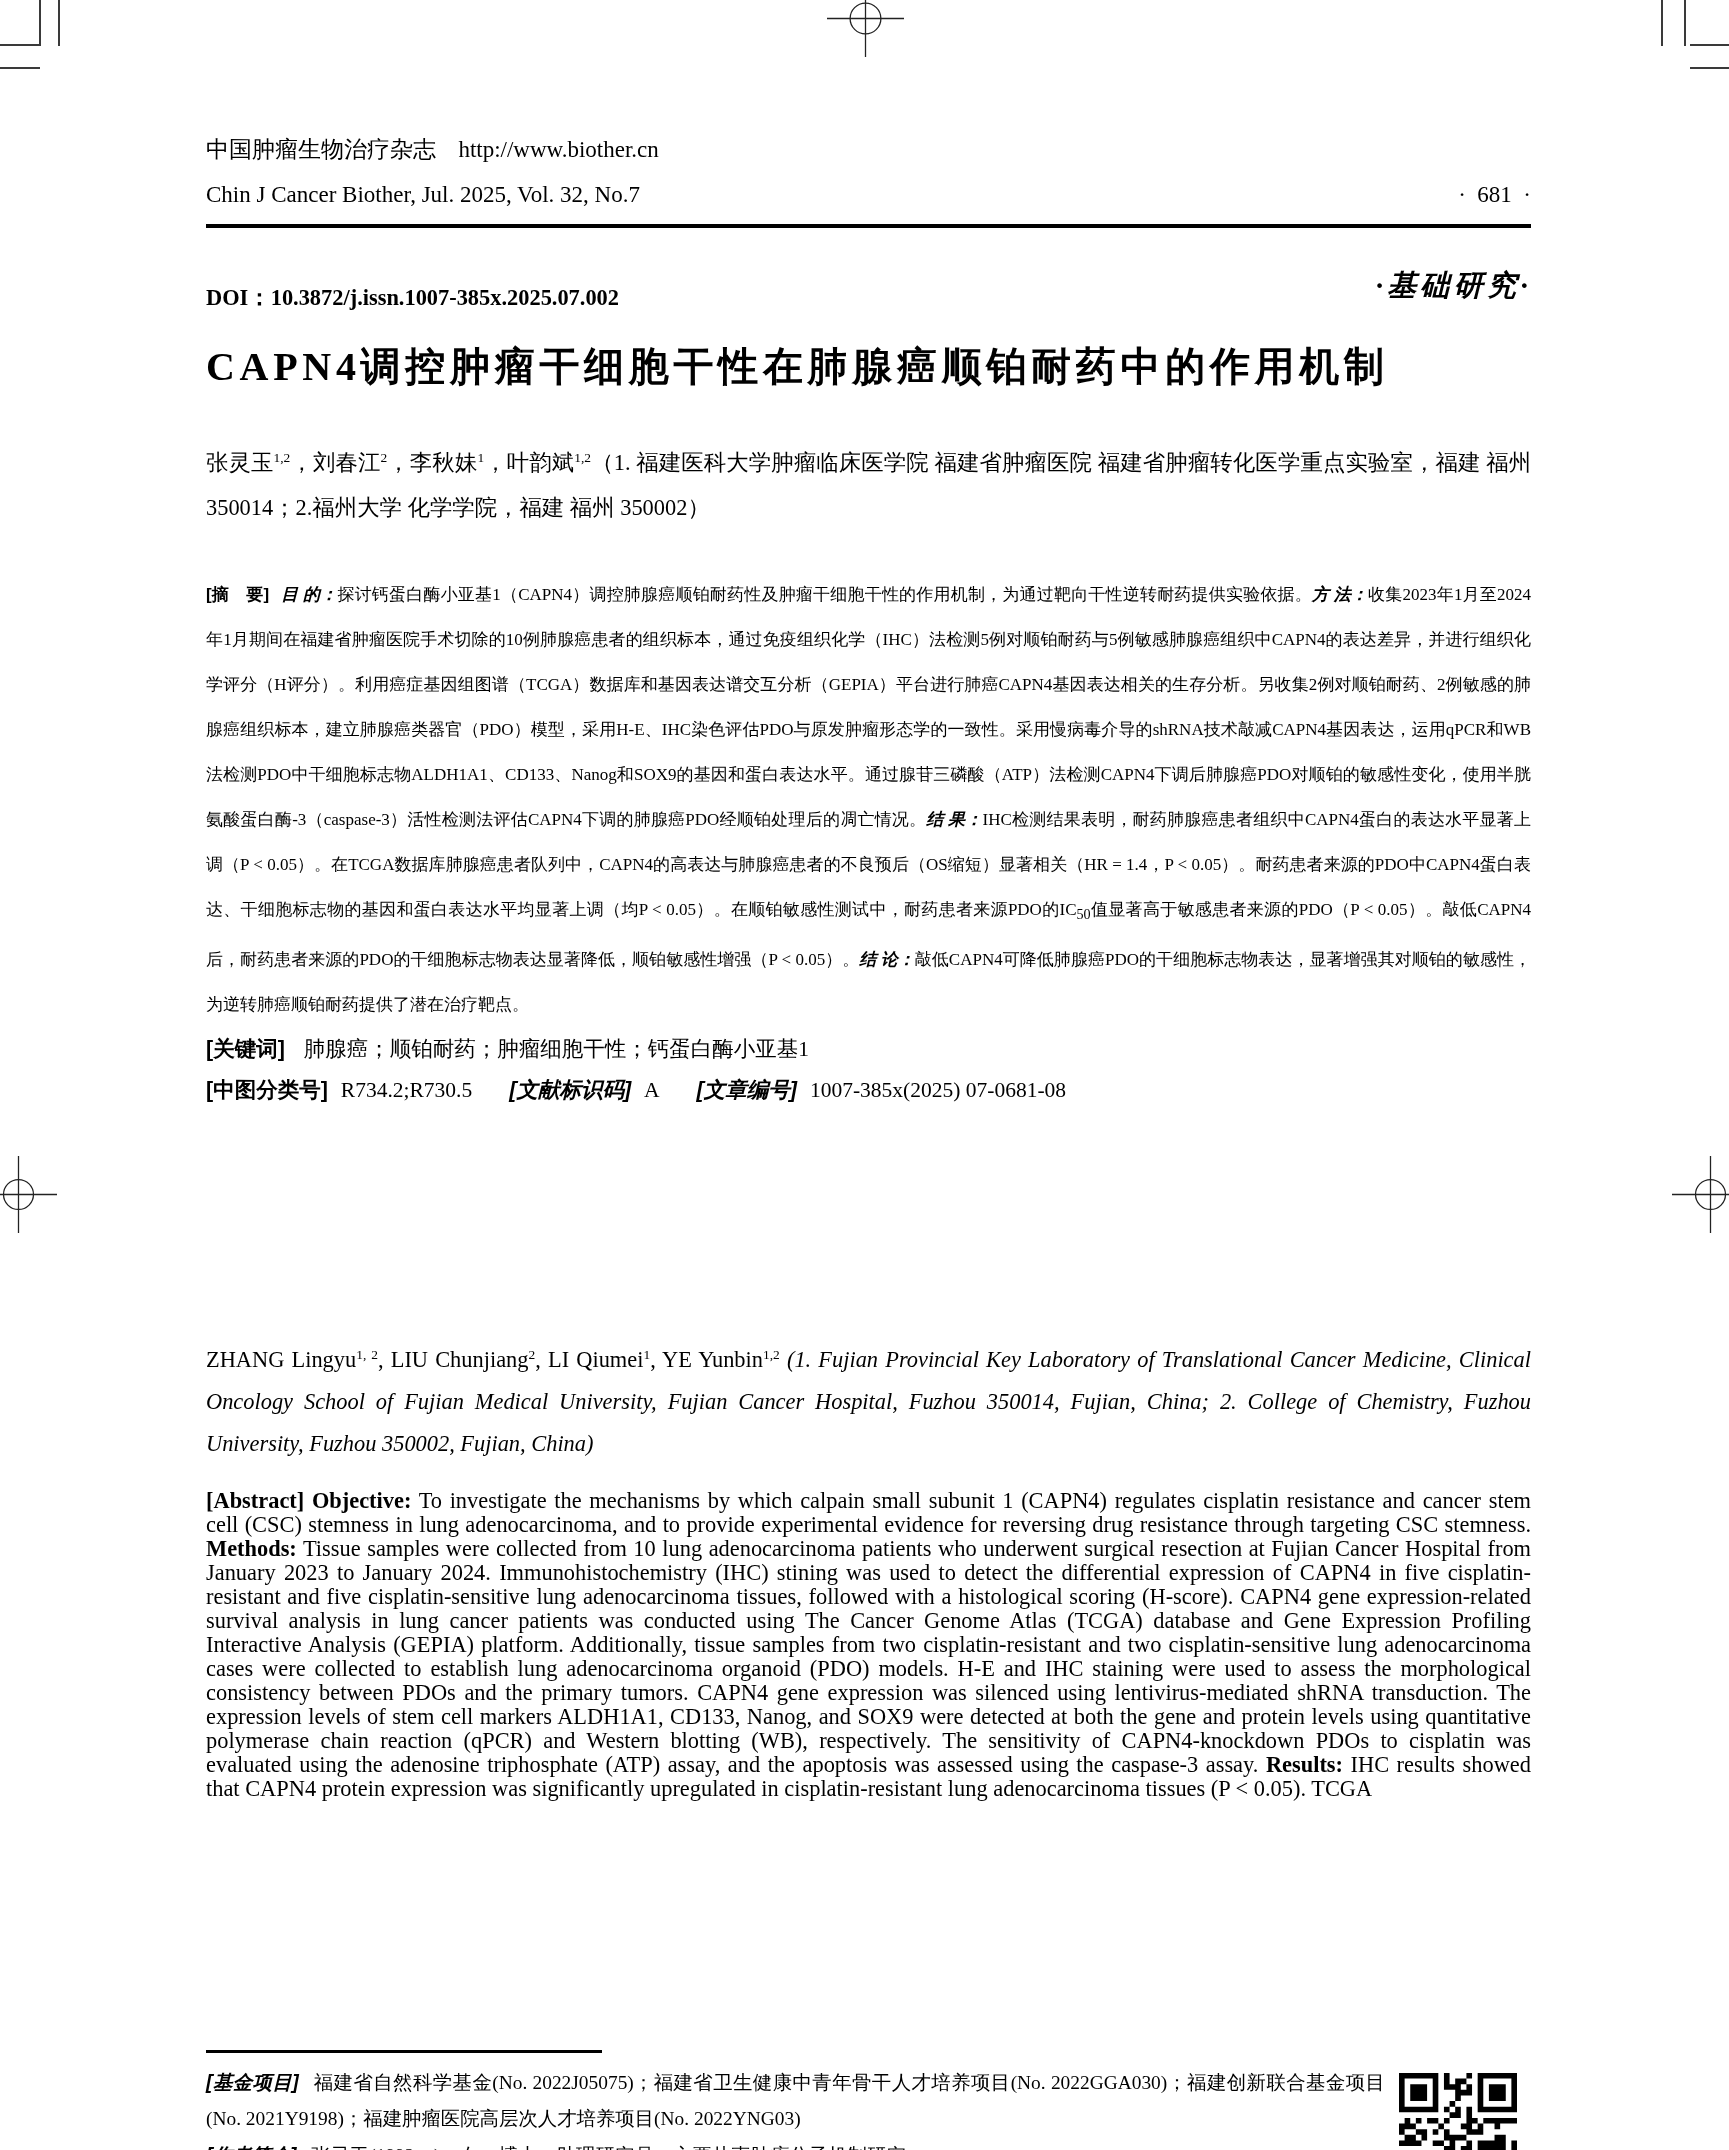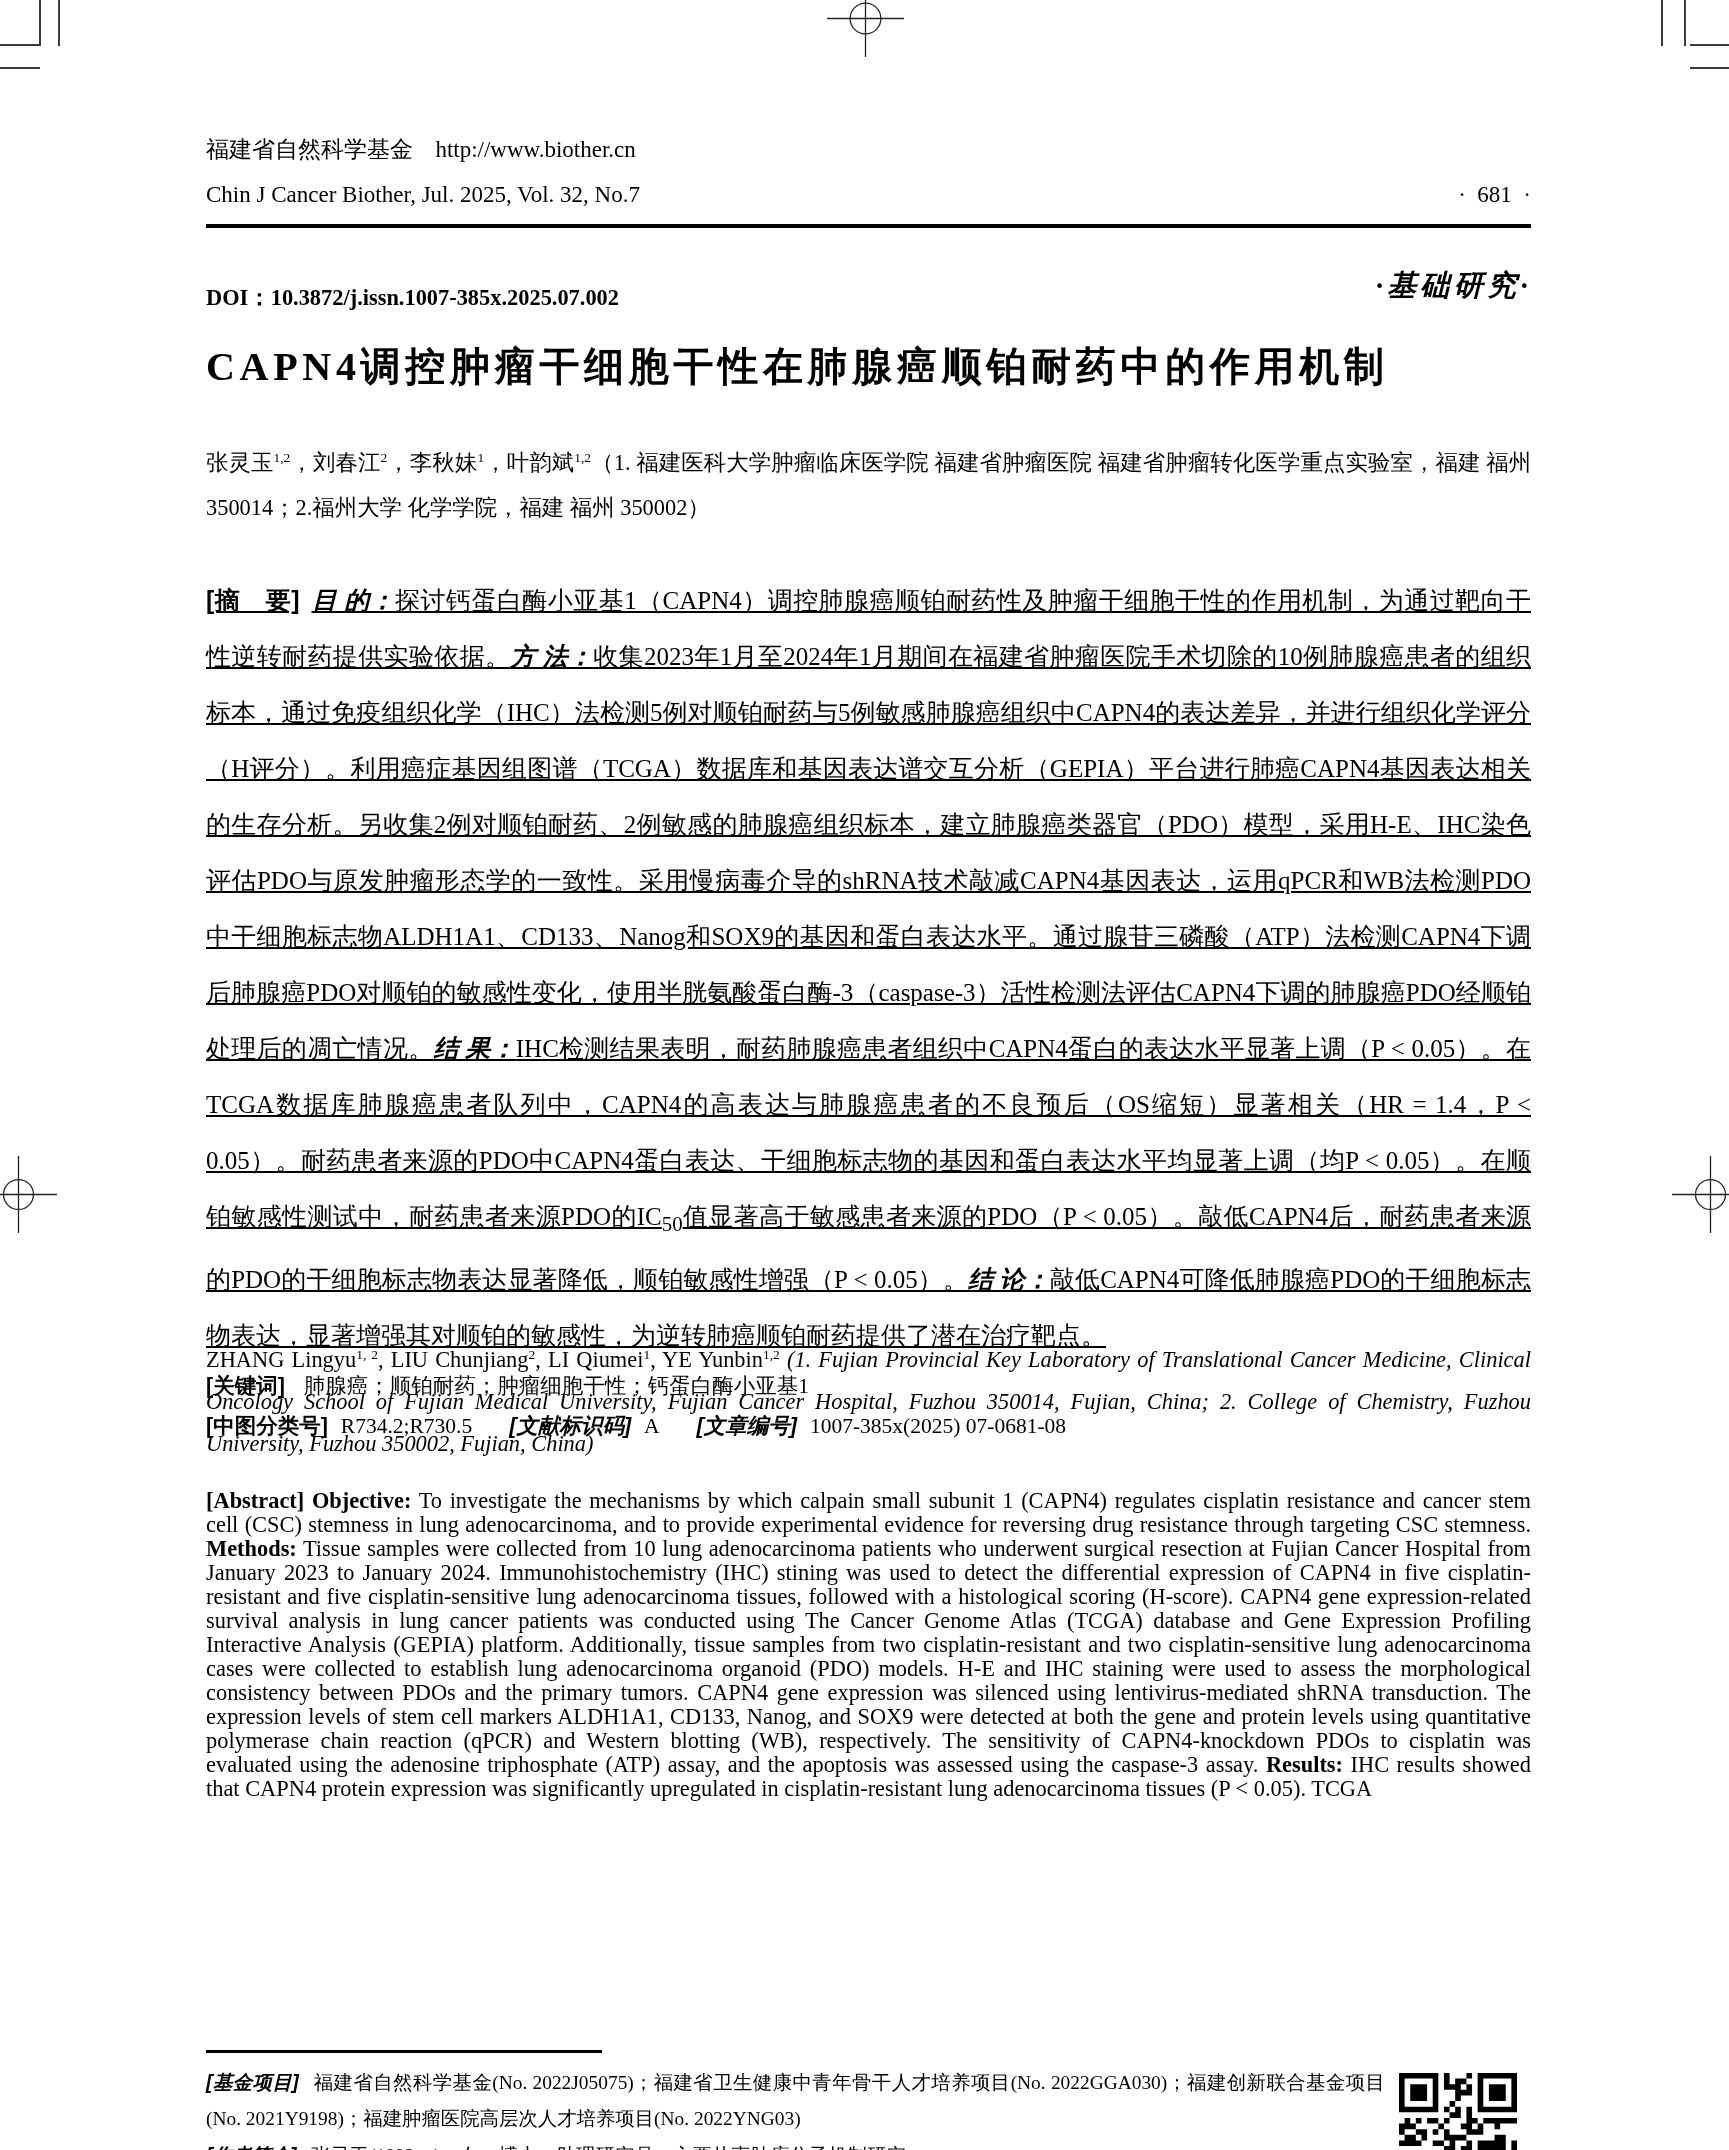--- a/index.html
+++ b/index.html
@@ -19,21 +19,21 @@
 
   .title-cn{position:absolute;left:206px;top:339px;width:1325px;margin:0;
             font-size:40px;font-weight:bold;letter-spacing:4.7px;font-family:"Liberation Serif","DejaVu Serif",serif;}
 
   .authors-cn{position:absolute;left:206px;top:440px;width:1325px;margin:0;
               font-size:22.4px;line-height:45px;text-align:justify;}
   .authors-cn sup,.authors-en sup{font-size:60%;vertical-align:super;line-height:0;}
 
   
   .cn-block{position:absolute;left:206px;top:572px;width:1325px;}
-  .abstract-cn{margin:0;font-size:25px;line-height:56px;text-align:justify;text-decoration:underline;}
+  .abstract-cn{margin:0;font-size:17px;line-height:45px;text-align:justify;}
   .lbl-hei{font-family:"Liberation Sans","DejaVu Sans",sans-serif;font-weight:bold;}
   .lbl-kai{font-weight:bold;font-style:italic;}
   .abstract-cn .lbl-hei{margin-right:12px;}
   .keywords{margin:2.6px 0 0 0;font-size:21.5px;line-height:39px;}
   .keywords .lbl-hei{margin-right:19px;}
   .classification{margin:1.7px 0 0 0;font-size:21.5px;line-height:39px;}
   .classification .val{margin-left:13px;}
   .classification .grp{margin-left:37px;font-style:italic;}
 
   
@@ -57,21 +57,21 @@
 
   
   .mark{position:absolute;background:#3a3a3a;}
   .reg{position:absolute;}
 </style>
 </head>
 <body>
 
 <div class="page">
 
-  <div class="hdr-row1"><span>福建省自然科学基金</span><span class="url">http://www.biother.cn</span></div>
+  <div class="hdr-row1"><span>中国肿瘤生物治疗杂志</span><span class="url">http://www.biother.cn</span></div>
   <div class="hdr-row2">
     <span>Chin J Cancer Biother, Jul. 2025, Vol. 32, No.7</span>
     <span class="pagenum">·  681  ·</span>
   </div>
   <div class="hdr-rule"></div>
 
   <div class="doi">DOI：10.3872/j.issn.1007-385x.2025.07.002</div>
   <div class="category">·基础研究·</div>
 
   <h1 class="title-cn">CAPN4调控肿瘤干细胞干性在肺腺癌顺铂耐药中的作用机制</h1>

